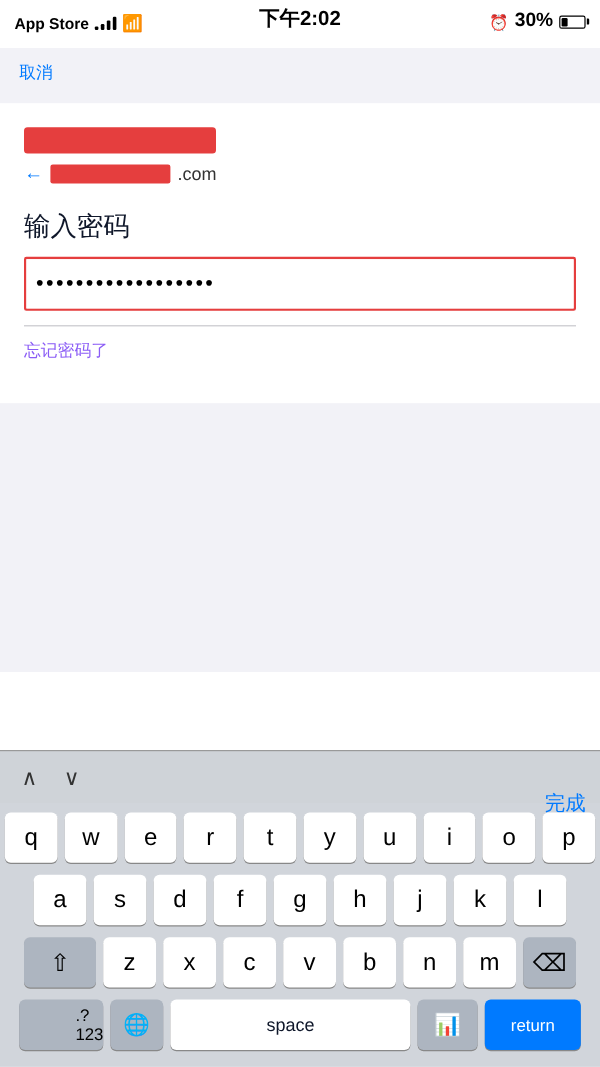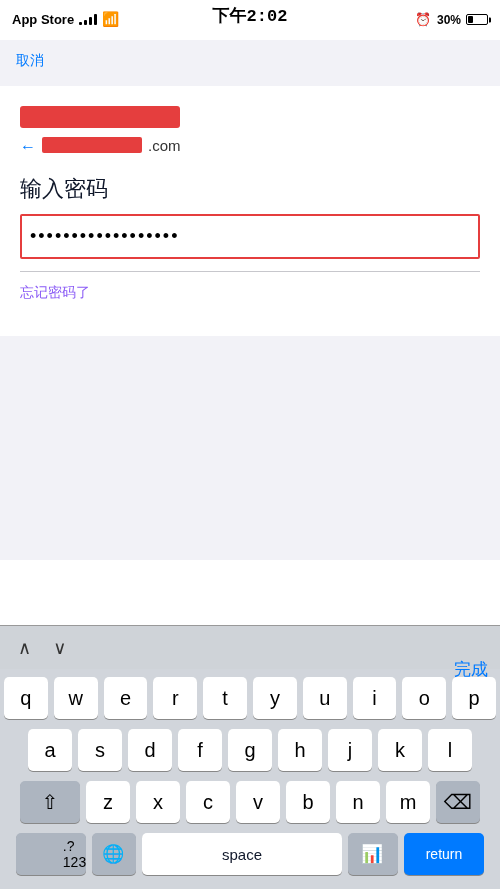--- a/index.html
+++ b/index.html
@@ -27,21 +27,20 @@
       display: flex;
       align-items: center;
       gap: 5px;
     }
     .status-center {
       font-weight: 700;
       font-size: 17px;
       position: absolute;
       left: 50%;
       transform: translateX(-50%);
-      font-family: Liberation Mono, monospace;
     }
     .status-right {
       display: flex;
       align-items: center;
       gap: 5px;
       font-size: 13px;
     }
     .signal-bars {
       display: flex;
       align-items: flex-end;
@@ -310,21 +309,21 @@
       <span style="height:3px;"></span>
       <span style="height:5px;"></span>
       <span style="height:8px;"></span>
       <span style="height:11px;"></span>
     </div>
     <span style="font-size:14px;">📶</span>
   </div>
   <div class="status-center">下午2:02</div>
   <div class="status-right">
     <span>⏰</span>
-    <span style="font-size:12px;">30%</span>
+    <span style="font-size:16px;">30%</span>
     <div class="battery-body">
       <div class="battery-fill"></div>
     </div>
   </div>
 </div>
 
 <div class="main-content">
 
   <div class="nav-bar">
     <button class="cancel-btn">取消</button>

